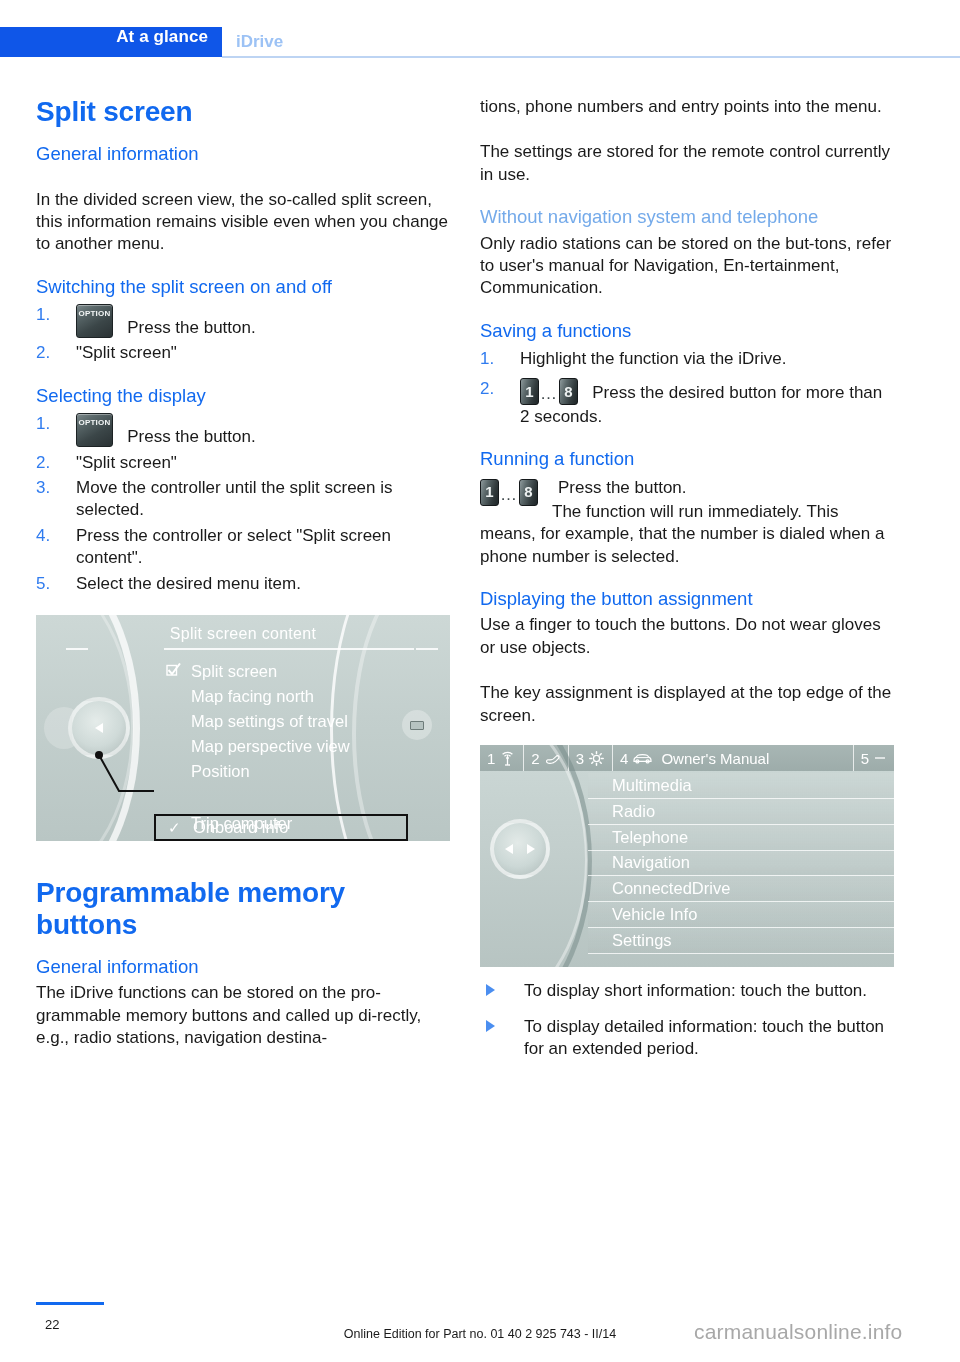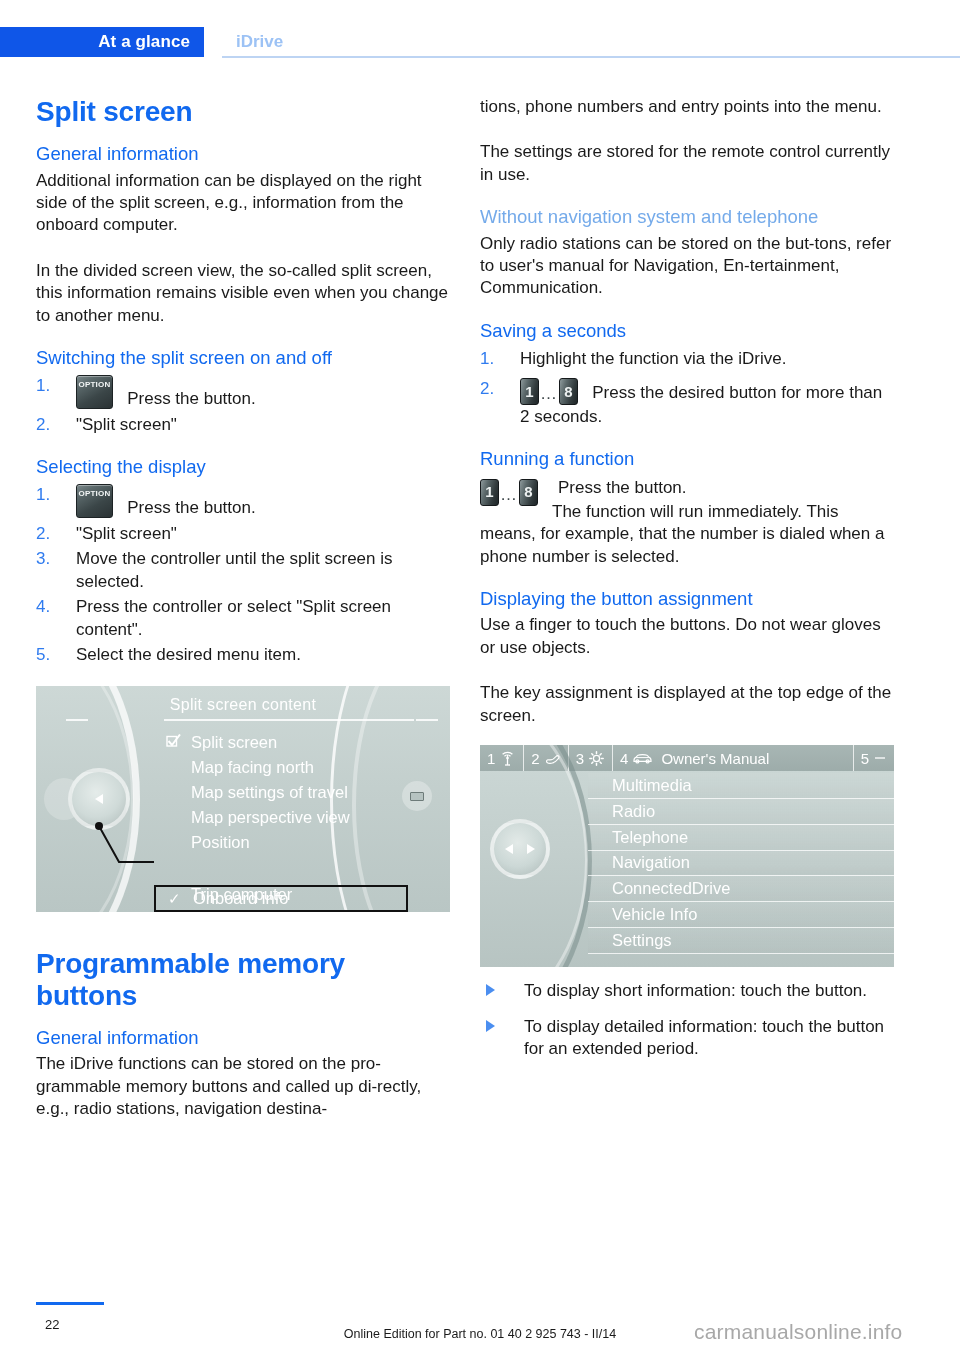--- a/index.html
+++ b/index.html
@@ -9,23 +9,23 @@
     font-family: "Liberation Sans", sans-serif;
     overflow: hidden;
   }
   .page { position: relative; width: 960px; height: 1362px; background:#fff; }
 
   
   .header {
     position: absolute; left: 0; top: 27px; width: 960px; height: 30px;
   }
   .header-tab-active {
-    position: absolute; left: 0; top: 0; width: 204px; height: 30px;
+    position: absolute; left: 0; top: 0; width: 222px; height: 30px;
     background: #0f56e8;
-    display: flex; align-items: center; justify-content: flex-end;
+    display: flex; justify-content: flex-end;
     padding-right: 14px;
     color: #ffffff; font-size: 17px; font-weight: bold;
     letter-spacing: 0.1px;
   }
   .header-tab-inactive {
     position: absolute; left: 236px; top: 0; height: 30px;
     display: flex; align-items: center;
     color: #9cc2f5; font-size: 17px; font-weight: bold;
   }
   .header-rule {
@@ -266,21 +266,20 @@
       <span>iDrive</span>
     </div>
   </div>
   <div class="header-rule"></div>
 
   <div class="col col-left">
 
     <h1 class="title">Split screen</h1>
 
     <h2 class="sub first">General information</h2>
-    <p class="body tight">Additional information can be displayed on the right side of the split screen, e.g., information from the onboard computer.</p>
     <p class="body">In the divided screen view, the so-called split screen, this information remains visible even when you change to another menu.</p>
 
     <h2 class="sub">Switching the split screen on and off</h2>
     <ol class="steps">
       <li class="has-icon">
         <span class="num">1.</span>
         <span class="opt-btn"><span>OPTION</span></span>
         &nbsp;&nbsp;<span>Press the button.</span>
       </li>
       <li>
@@ -382,21 +381,21 @@
   </div>
 
   <div class="col col-right">
 
     <p class="body" style="margin-top:0">tions, phone numbers and entry points into the menu.</p>
     <p class="body">The settings are stored for the remote control currently in use.</p>
 
     <h2 class="sub light">Without navigation system and telephone</h2>
     <p class="body tight">Only radio stations can be stored on the but‐tons, refer to user's manual for Navigation, En‐tertainment, Communication.</p>
 
-    <h2 class="sub">Saving a seconds</h2>
+    <h2 class="sub">Saving a functions</h2>
     <ol class="steps">
       <li>
         <span class="num">1.</span>
         <span>Highlight the function via the iDrive.</span>
       </li>
       <li class="has-icon" style="margin-top:8px">
         <span class="num">2.</span>
         <span class="mem-btn"><span>1</span></span><span class="mem-dots">…</span><span class="mem-btn"><span>8</span></span>
         &nbsp;&nbsp;<span>Press the desired button for more than 2 seconds.</span>
       </li>

